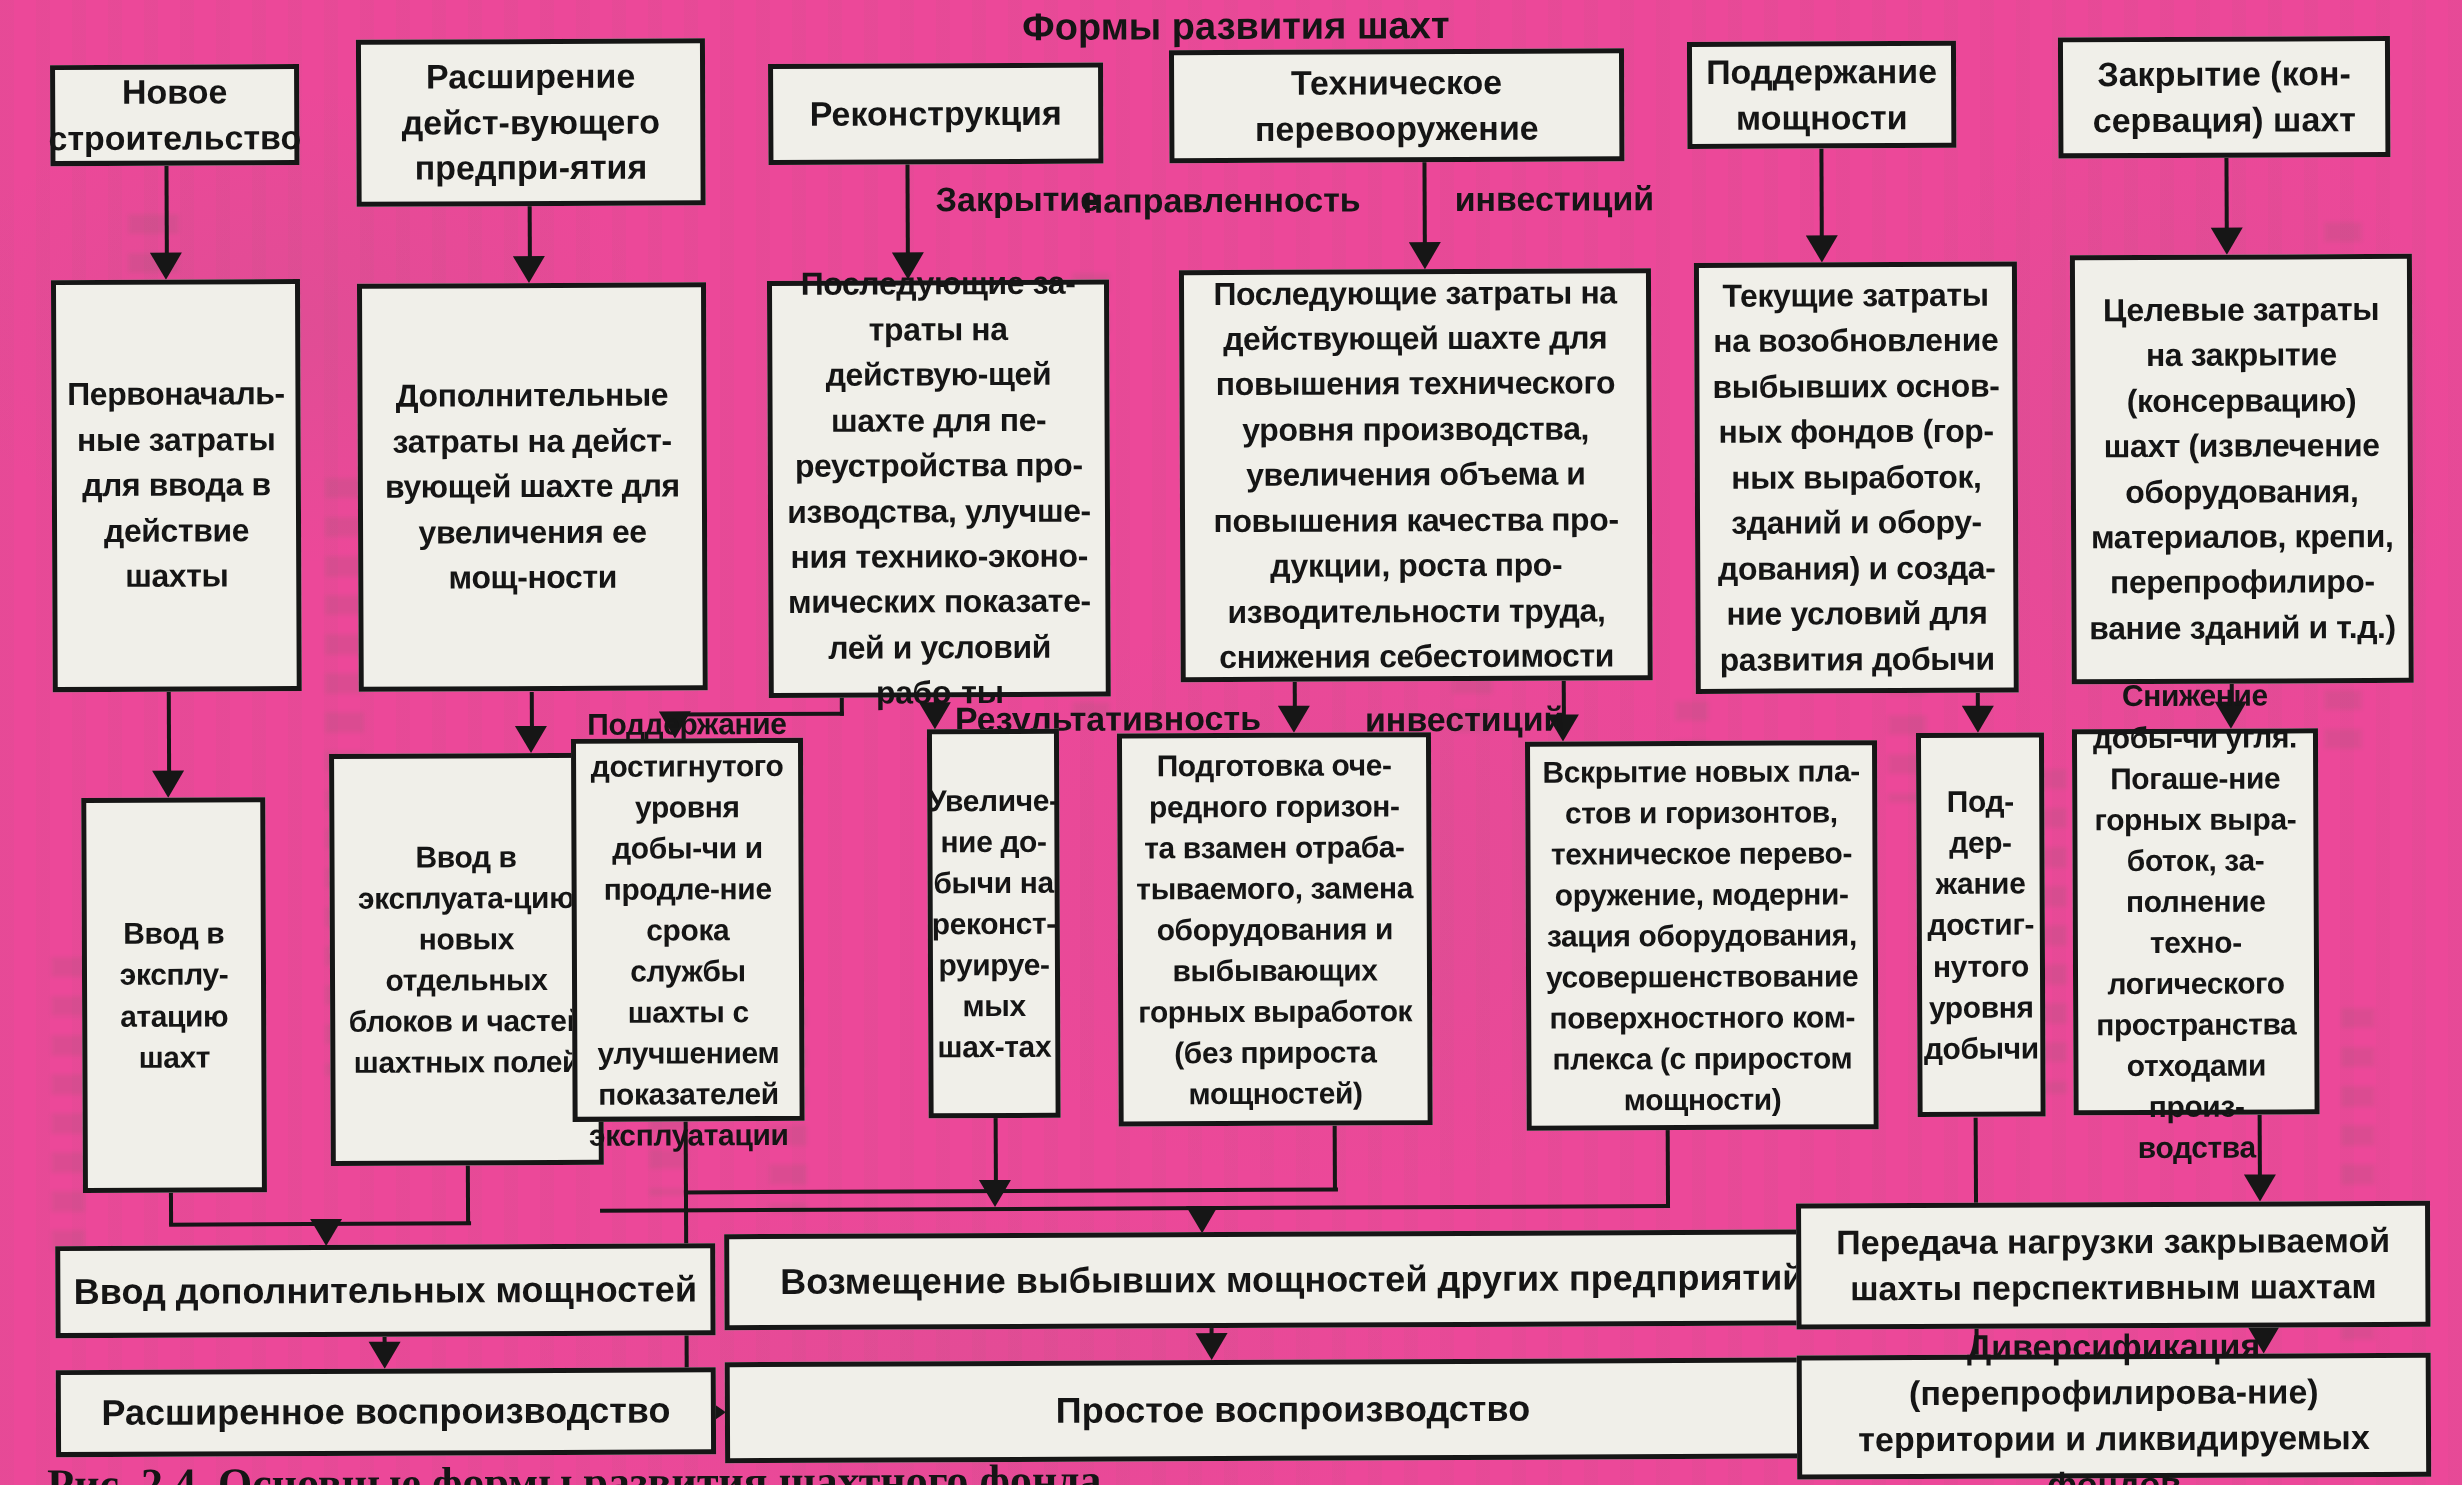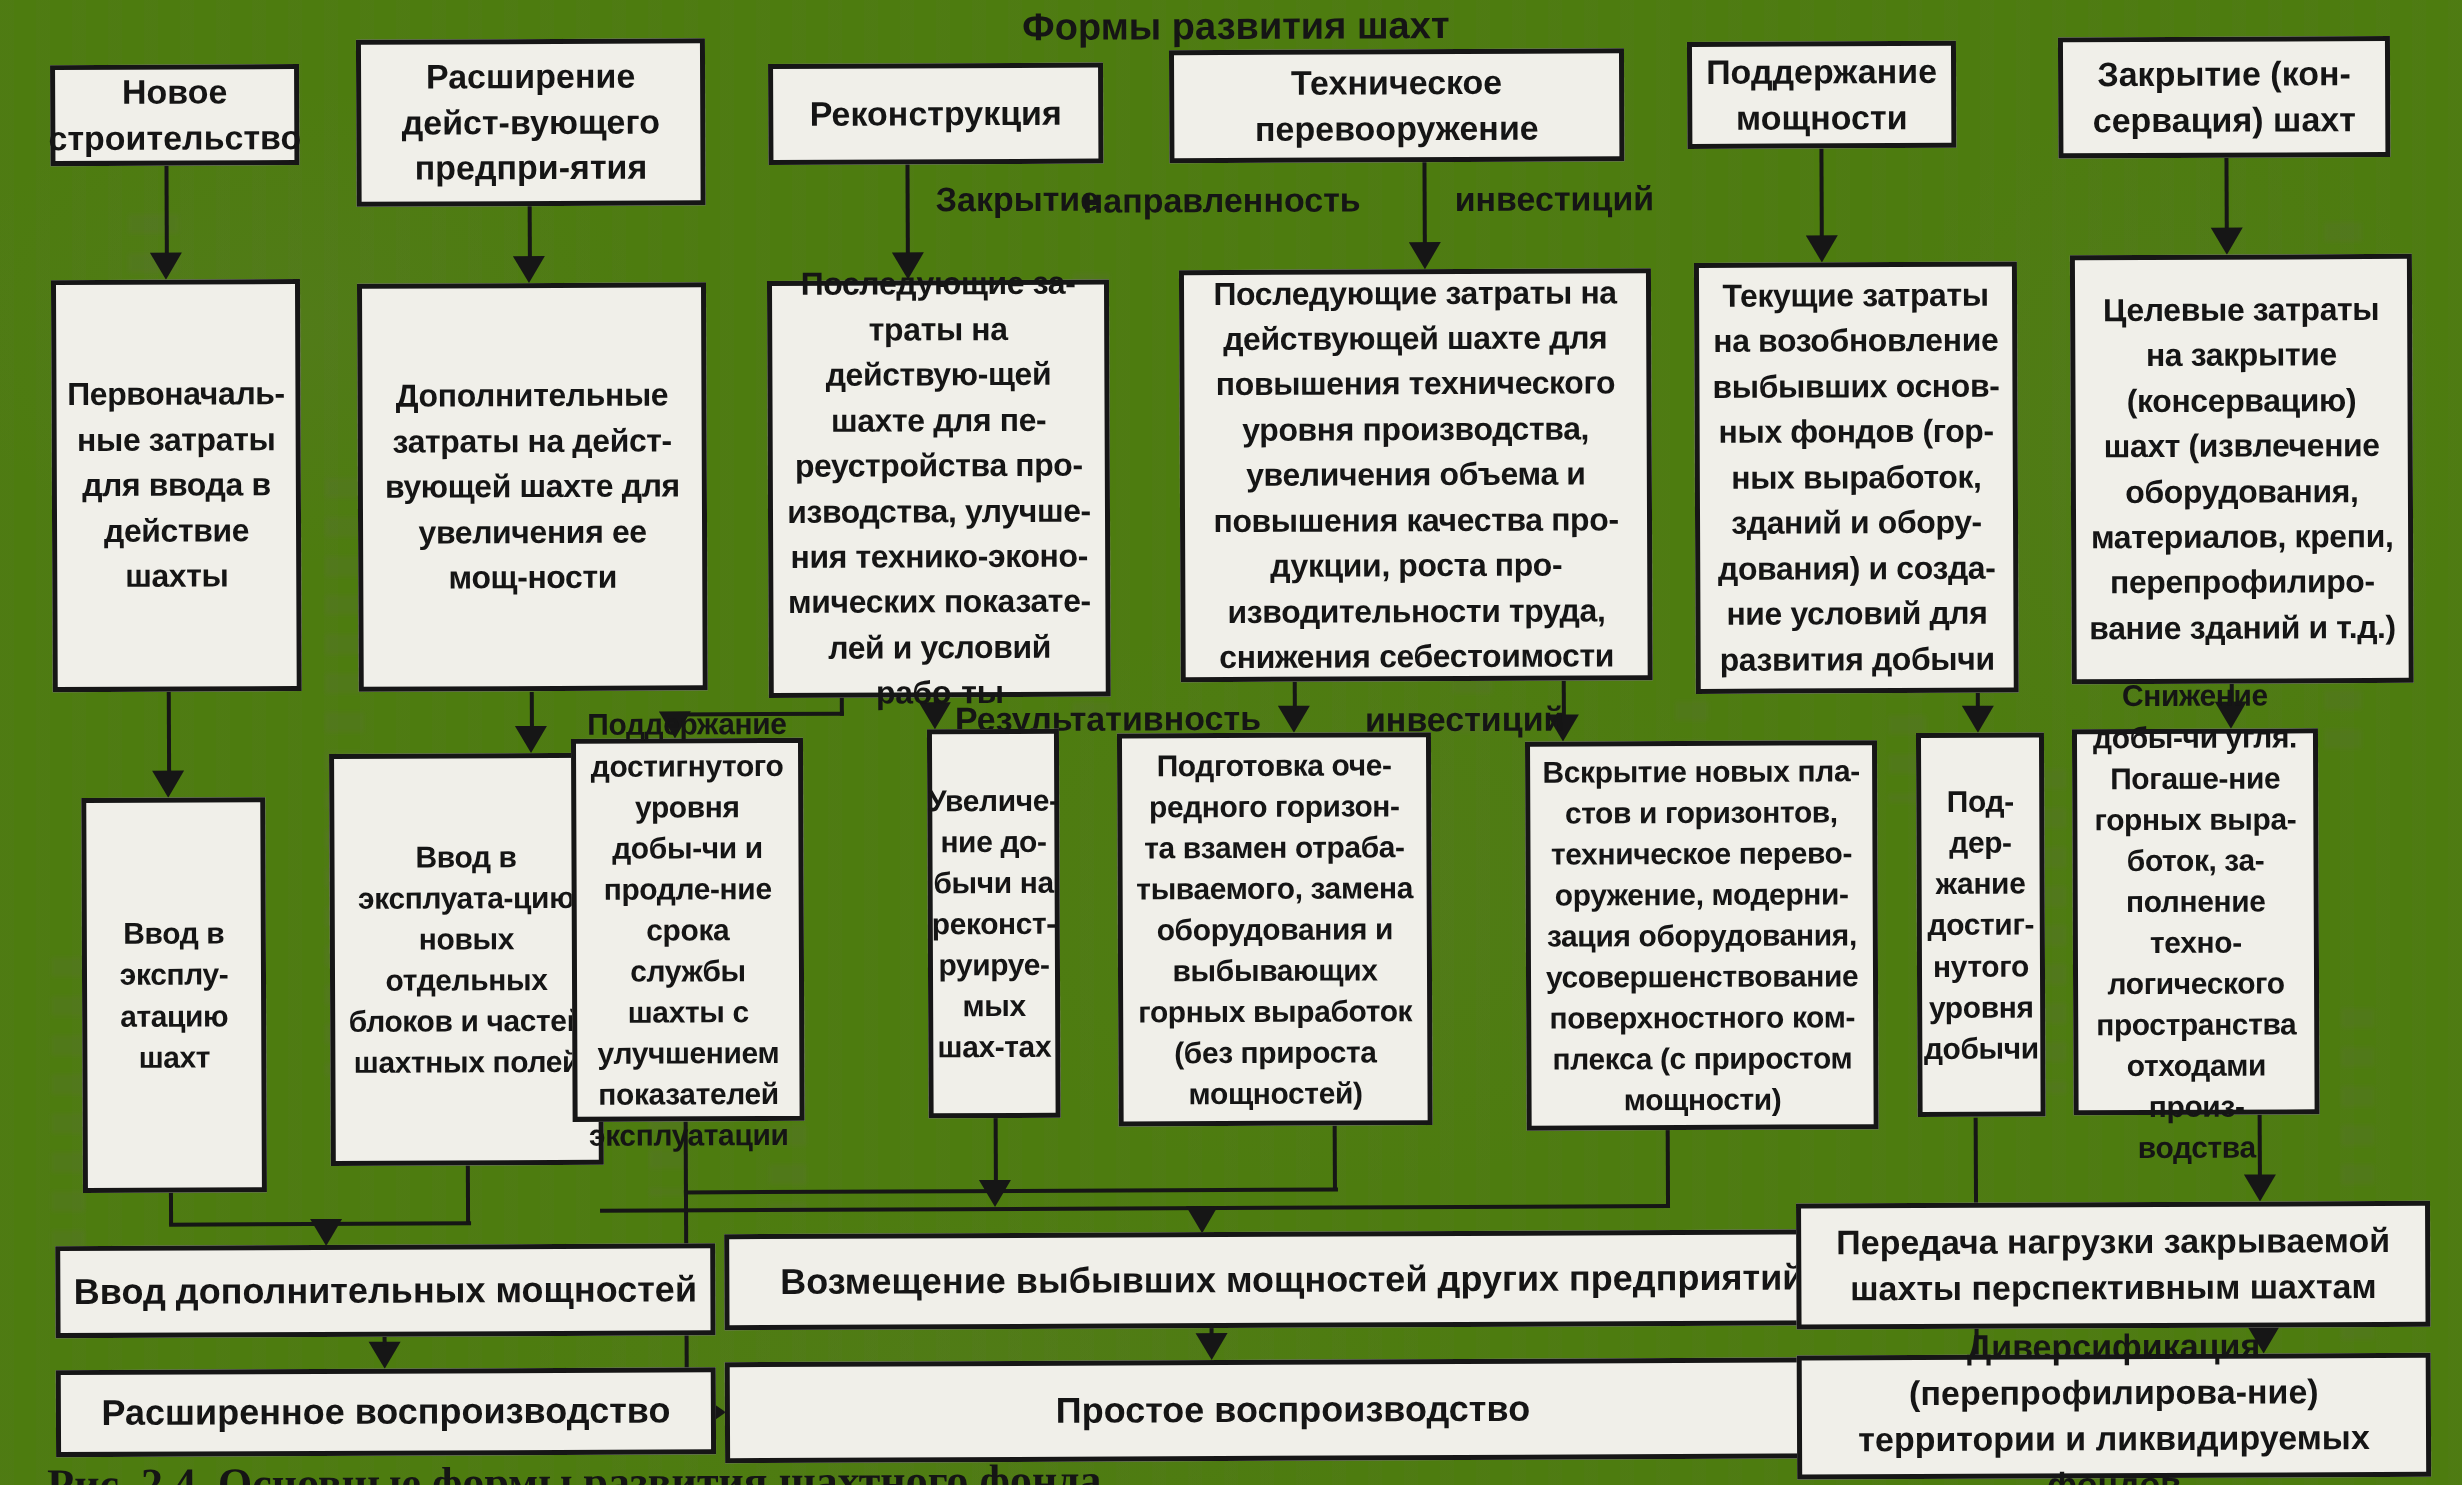--- a/index.html
+++ b/index.html
@@ -1,19 +1,19 @@
 <!DOCTYPE html>
 <html style="font-size:13.7px"><head>
 <meta charset="utf-8">
 <style>
   * { margin:0; padding:0; box-sizing:border-box; }
   html,body { background:#c9c8c2; }
   #page {
     position:relative; width:2462px; height:1486px;
-    background:#4d7c0f; overflow:hidden;
+    background:#ec4899; overflow:hidden;
     font-family:"Liberation Sans", sans-serif; color:#151515;padding-left:28px;
   }
   #page::before {
     content:""; position:absolute; inset:0; z-index:0; pointer-events:none;
     background-image:
       radial-gradient(ellipse 513px 342px at 12% 22%, rgba(120,118,110,.10), transparent 70%),
       radial-gradient(ellipse 598px 427px at 55% 60%, rgba(120,118,110,.08), transparent 70%),
       radial-gradient(ellipse 427px 513px at 88% 30%, rgba(120,118,110,.10), transparent 70%),
       radial-gradient(ellipse 684px 256px at 40% 92%, rgba(120,118,110,.08), transparent 70%),
       repeating-linear-gradient(90deg, rgba(110,108,100,.045) 0 13.7px, rgba(110,108,100,0) 13.7px 36px);

